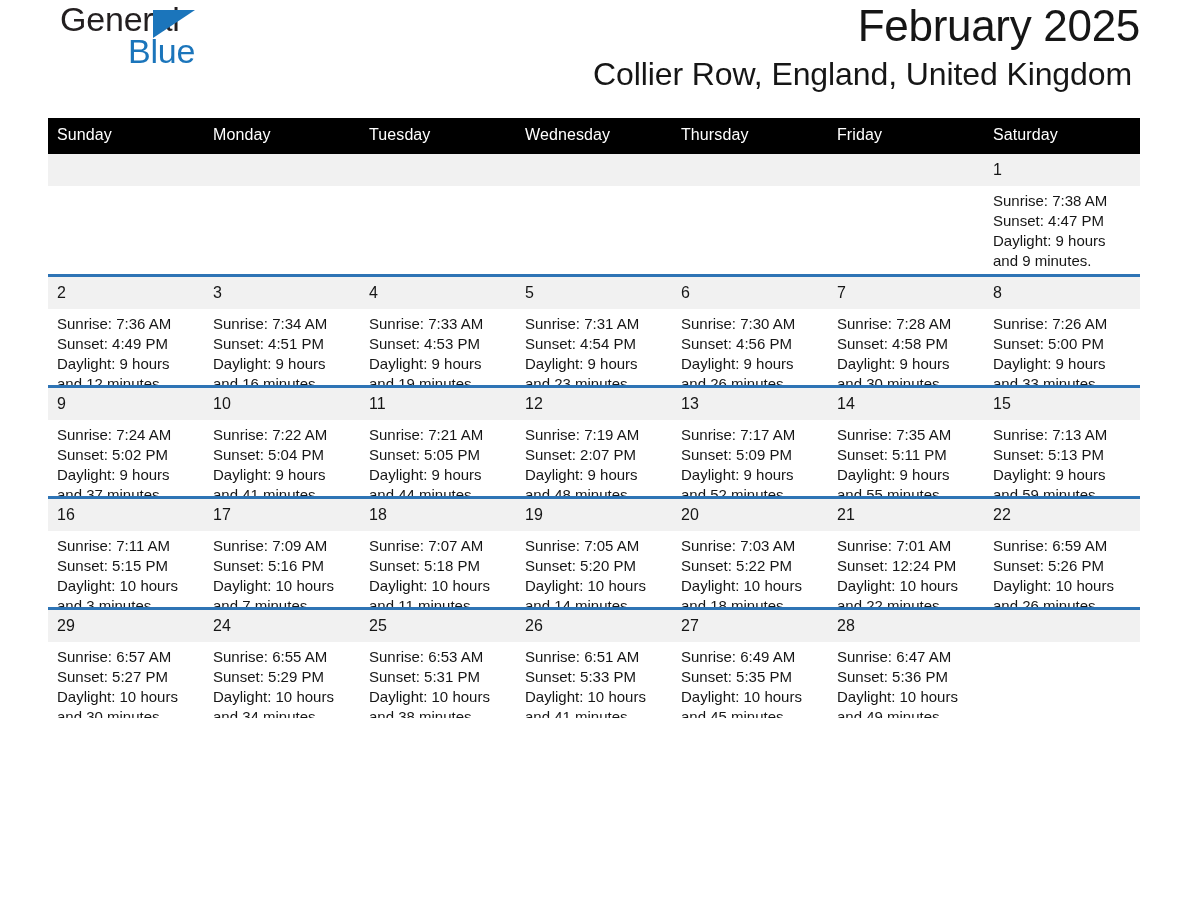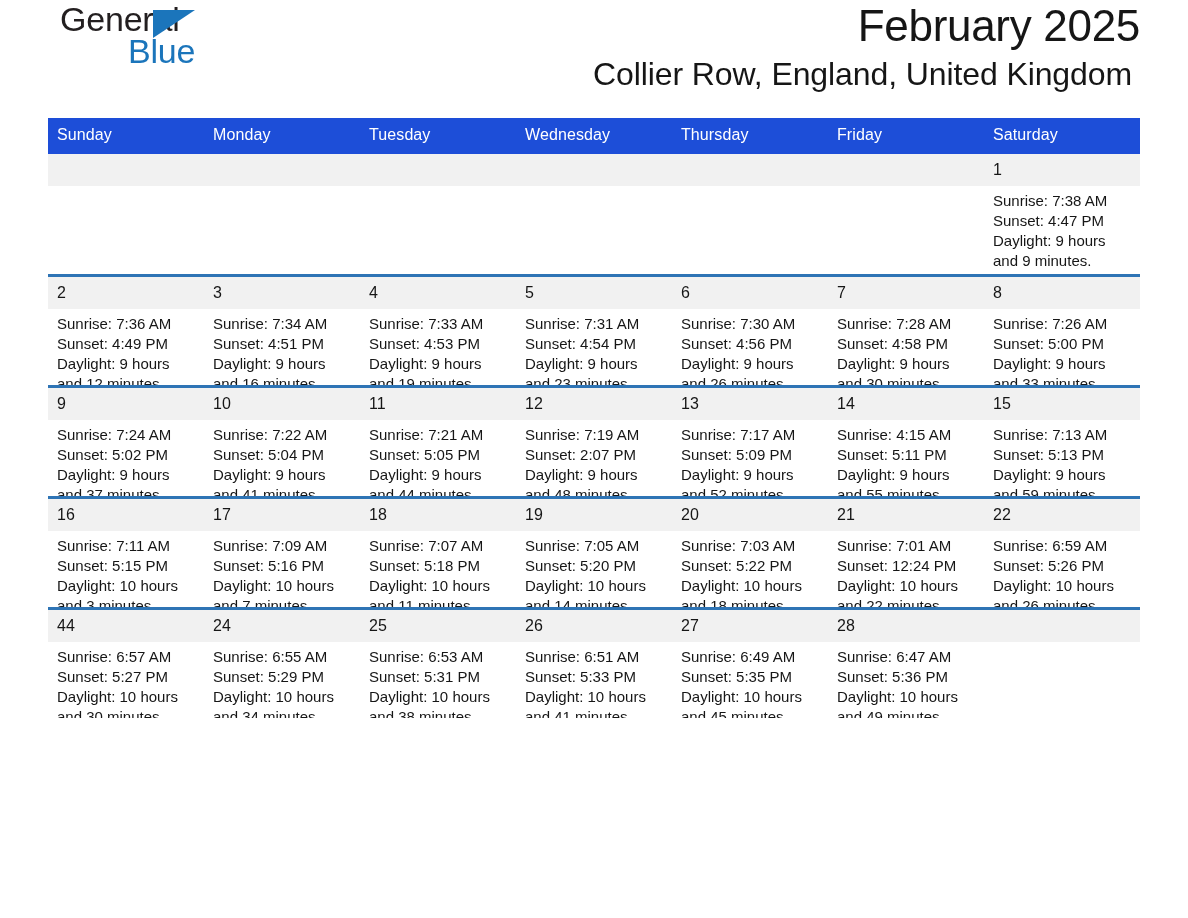--- a/index.html
+++ b/index.html
@@ -84,21 +84,21 @@
   }
 
   
   .calendar {
     width: 1092px;
     border-collapse: collapse;
     table-layout: fixed;
     margin-top: 14px;
   }
   .calendar th {
-    background: #1d4ed8;
+    background: #000000;
     color: #ffffff;
     font-weight: normal;
     font-size: 16px;
     line-height: 20px;
     text-align: left;
     padding: 7px 0 9px 9px;
     letter-spacing: 0.1px;
   }
   .calendar td {
     vertical-align: top;
@@ -334,21 +334,21 @@
                 <div>Sunset: 5:09 PM</div>
                 <div>Daylight: 9 hours</div>
                 <div>and 52 minutes.</div>
               </div>
             </div>
           </td>
           <td>
             <div class="daynum">14</div>
             <div class="cell-body">
               <div class="info">
-                <div>Sunrise: 4:15 AM</div>
+                <div>Sunrise: 7:35 AM</div>
                 <div>Sunset: 5:11 PM</div>
                 <div>Daylight: 9 hours</div>
                 <div>and 55 minutes.</div>
               </div>
             </div>
           </td>
           <td>
             <div class="daynum">15</div>
             <div class="cell-body">
               <div class="info">
@@ -434,21 +434,21 @@
                 <div>Sunrise: 6:59 AM</div>
                 <div>Sunset: 5:26 PM</div>
                 <div>Daylight: 10 hours</div>
                 <div>and 26 minutes.</div>
               </div>
             </div>
           </td>
         </tr>
         <tr class="wrow">
           <td>
-            <div class="daynum">44</div>
+            <div class="daynum">29</div>
             <div class="cell-body">
               <div class="info">
                 <div>Sunrise: 6:57 AM</div>
                 <div>Sunset: 5:27 PM</div>
                 <div>Daylight: 10 hours</div>
                 <div>and 30 minutes.</div>
               </div>
             </div>
           </td>
           <td>

